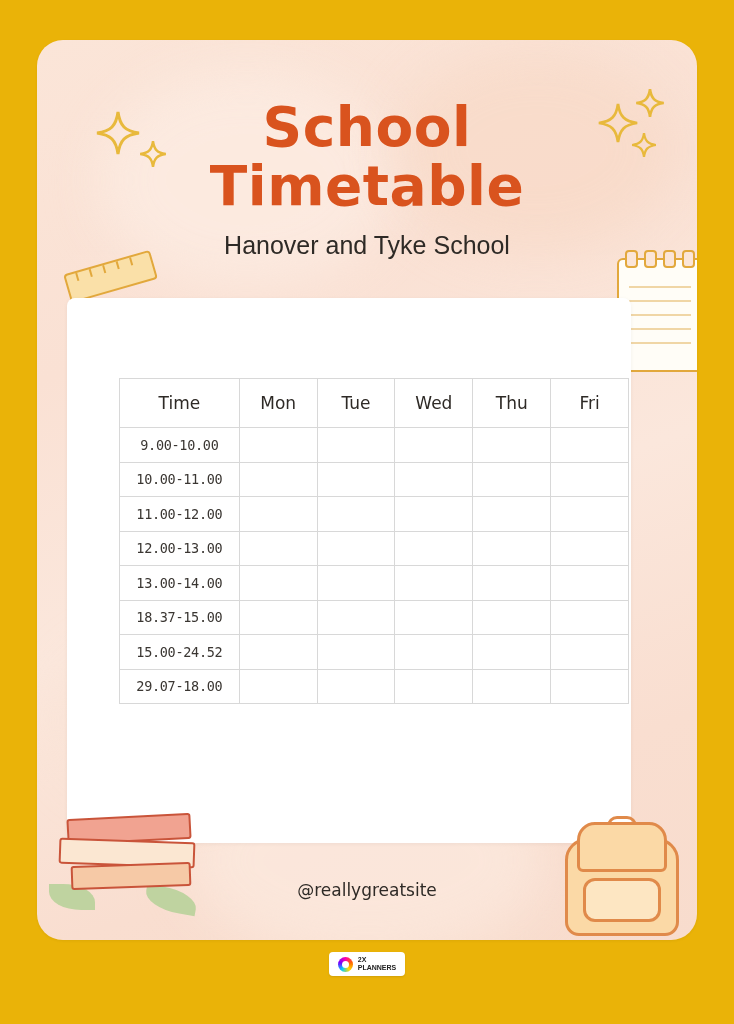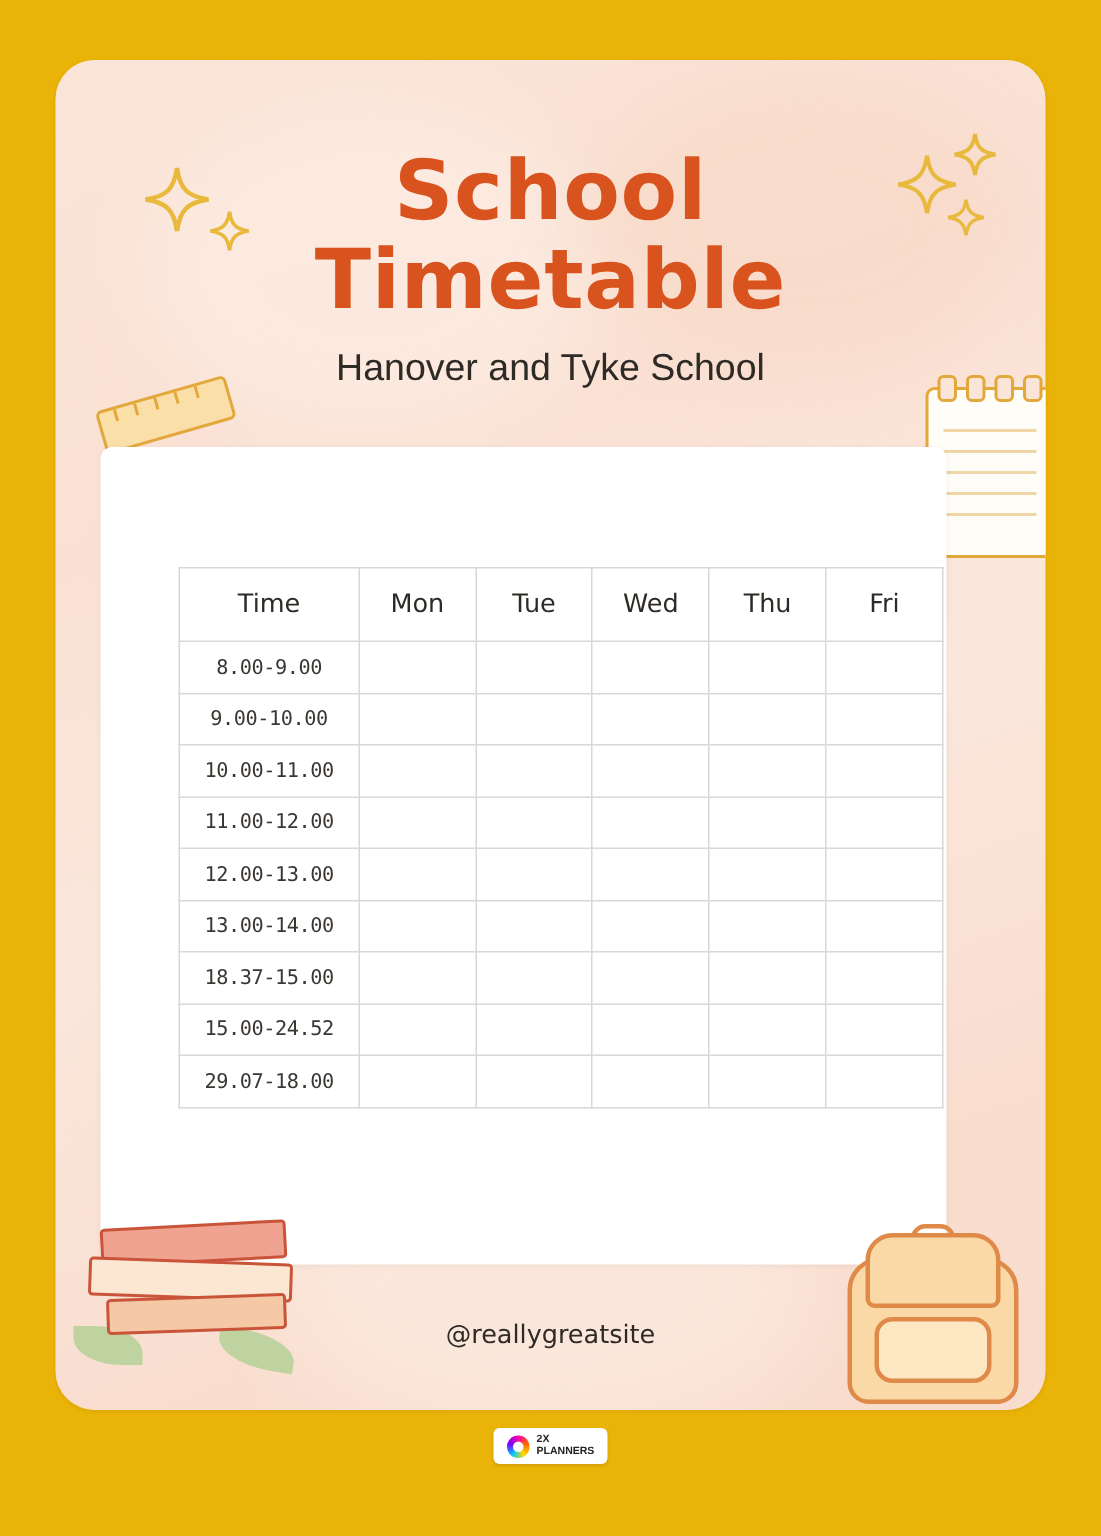--- a/index.html
+++ b/index.html
@@ -355,28 +355,20 @@
             <th>Time</th>
             <th>Mon</th>
             <th>Tue</th>
             <th>Wed</th>
             <th>Thu</th>
             <th>Fri</th>
           </tr>
         </thead>
         <tbody>
           <tr>
-            <td class="timecell">8.00-9.00</td>
-            <td></td>
-            <td></td>
-            <td></td>
-            <td></td>
-            <td></td>
-          </tr>
-          <tr>
             <td class="timecell">9.00-10.00</td>
             <td></td>
             <td></td>
             <td></td>
             <td></td>
             <td></td>
           </tr>
           <tr>
             <td class="timecell">10.00-11.00</td>
             <td></td>

